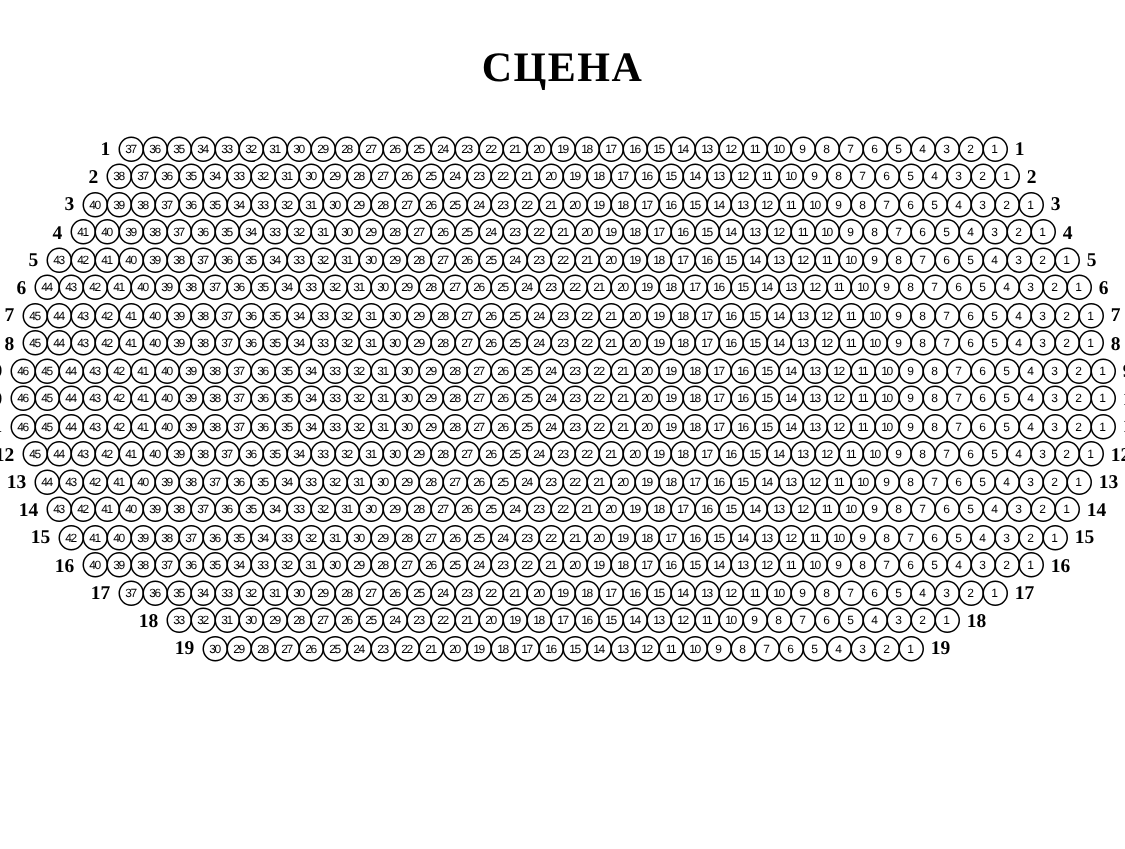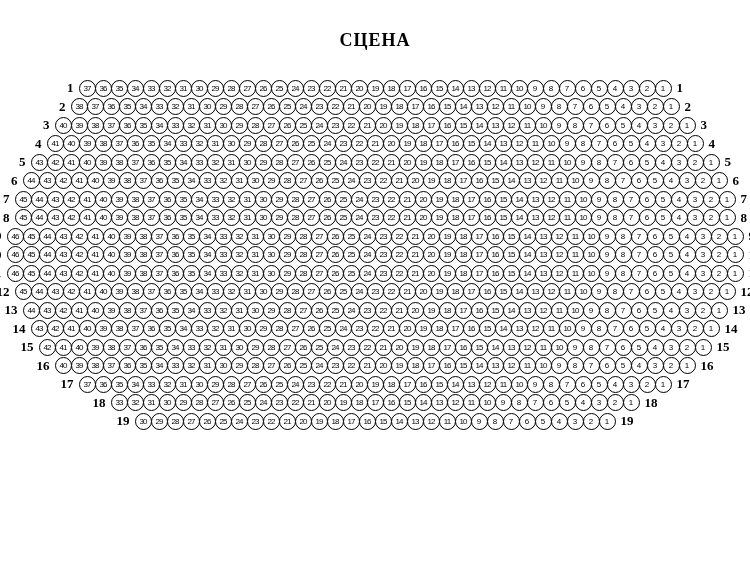--- a/index.html
+++ b/index.html
@@ -11,21 +11,21 @@
     height: 566px;
     background: #ffffff;
     font-family: "Liberation Serif", serif;
     color: #000000;
     overflow: hidden;
   }
   .stage-title {
     text-align: center;
     font-family: "Liberation Serif", serif;
     font-weight: bold;
-    font-size: 18px;
+    font-size: 28px;
     letter-spacing: 1px;
     margin-top: 30px;
   }
   .hall {
     position: relative;
     margin-top: 28px;
   }
   .row {
     display: flex;
     align-items: center;

